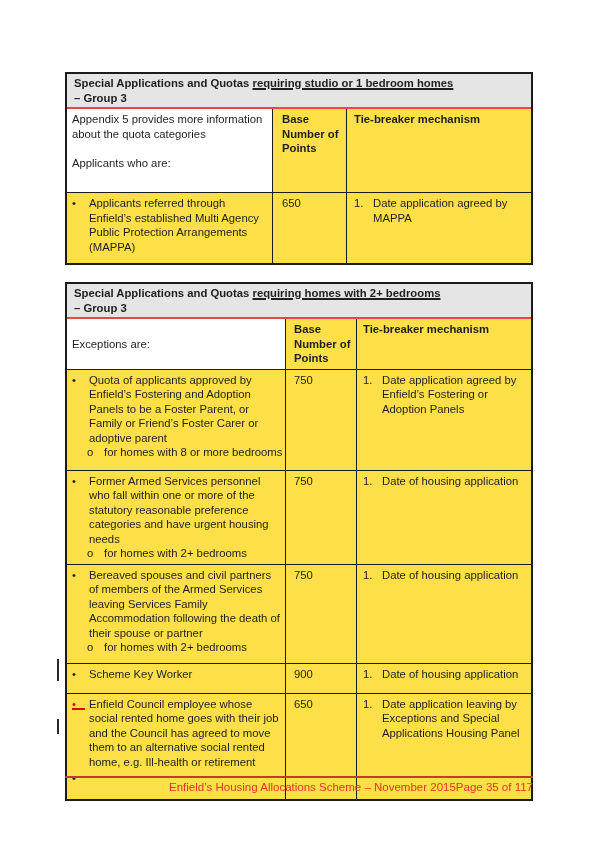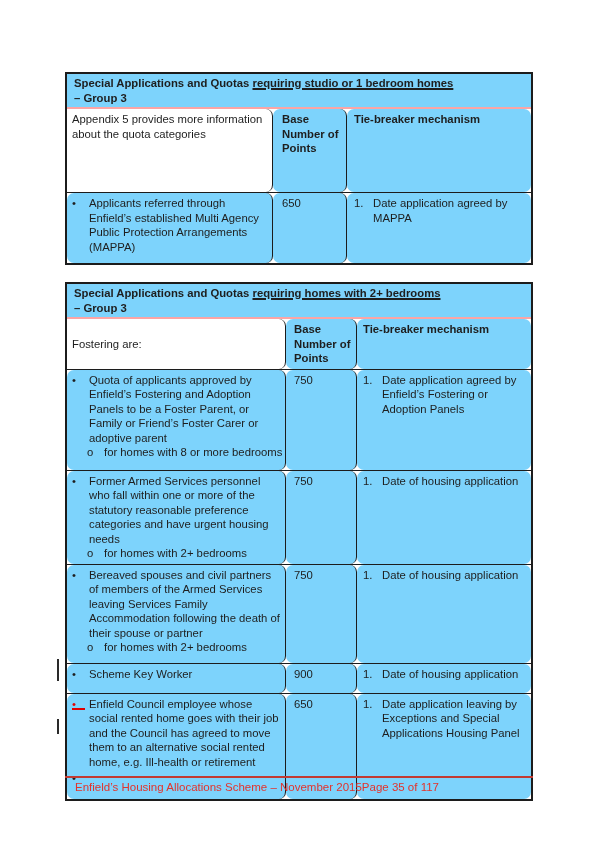--- a/index.html
+++ b/index.html
@@ -5,28 +5,28 @@
   * { margin:0; padding:0; box-sizing:border-box; }
   html,body { background:#ffffff; }
   body { font-family:"Liberation Sans","DejaVu Sans",sans-serif; color:#1e1e1e; }
   .page {
     position:relative; width:601px; height:850px; background:#ffffff;
     outline:1px solid #e9e9e9; overflow:hidden;
     font-size:11.3px; line-height:14.5px;
   }
   .tbl { position:absolute; left:65px; width:468px; border:2px solid #1c1c1c; }
   .title-row {
-    background:#7dd3fc; border-bottom:2px solid #fca5a5;
+    background:#e5e5e5; border-bottom:2px solid #ef4444;
     font-weight:bold; padding:2px 0 2px 7px;
   }
   .title-row .u { text-decoration:underline; text-decoration-thickness:1.5px; }
   .row { display:flex; align-items:stretch; border-bottom:1px solid #1c1c1c; }
   .row:last-child { border-bottom:none; }
-  .cell { padding:3px 2px 3px 5px;border-radius:7px; }
-  .green { background:#7dd3fc; }
+  .cell { padding:3px 2px 3px 5px; }
+  .green { background:#fde047; }
   .white { background:#ffffff; }
   .bold { font-weight:bold; }
   
   .t1 .c1 { width:206px; border-right:1px solid #1c1c1c; }
   .t1 .c2 { width:74px;  border-right:1px solid #1c1c1c; padding-left:9px; }
   .t1 .c3 { flex:1; padding-left:7px; }
   
   .t2 .c1 { width:219px; border-right:1px solid #1c1c1c; }
   .t2 .c2 { width:71px;  border-right:1px solid #1c1c1c; padding-left:8px; }
   .t2 .c3 { flex:1; padding-left:6px; }
@@ -34,38 +34,39 @@
   .marker { flex:none; width:17px; }
   .marker.num { width:19px; }
   .marker.red { color:#e00000; border-bottom:2px solid #e00000; width:13px; margin-right:4px; height:13px; }
   .sub { margin-left:15px; }
   .para-gap { margin-bottom:14.5px; }
   .vcenter { display:flex; align-items:center; }
   .change-bar { position:absolute; width:2px; background:#2a2a2a; left:57px; }
   .footer-line { position:absolute; left:65px; width:468px; height:2px; background:#c23a32; top:776px; }
   .footer-row {
     position:absolute; left:65px; width:468px; top:780px;
-    display:flex; justify-content:flex-start;
+    display:flex; justify-content:flex-end;
     color:#e3332c; font-size:11.5px;
   }
   .footer-row .l { margin-left:10px; }
 </style>
 </head>
 <body>
 
 <div class="page">
 
   <section class="tbl t1" style="top:72px;">
     <div class="title-row">
       <span>Special Applications and Quotas </span><span class="u">requiring studio or 1 bedroom homes</span>
       <div>– Group 3</div>
     </div>
     <div class="row" style="min-height:84px;">
       <div class="cell c1 white">
         <div class="para-gap">Appendix 5 provides more information about the quota categories</div>
+        <div>Applicants who are:</div>
       </div>
       <div class="cell c2 green bold">Base Number of Points</div>
       <div class="cell c3 green bold">Tie-breaker mechanism</div>
     </div>
     <div class="row" style="min-height:70px;">
       <div class="cell c1 green">
         <div class="li">
           <span class="marker">•</span>
           <span>Applicants referred through Enfield’s established Multi Agency Public Protection Arrangements (MAPPA)</span>
         </div>
@@ -79,21 +80,21 @@
       </div>
     </div>
   </section>
 
   <section class="tbl t2" style="top:282px;">
     <div class="title-row">
       <span>Special Applications and Quotas </span><span class="u">requiring homes with 2+ bedrooms</span>
       <div>– Group 3</div>
     </div>
     <div class="row" style="min-height:42px;">
-      <div class="cell c1 white vcenter">Fostering are:</div>
+      <div class="cell c1 white vcenter">Exceptions are:</div>
       <div class="cell c2 green bold">Base Number of Points</div>
       <div class="cell c3 green bold">Tie-breaker mechanism</div>
     </div>
 
     <div class="row" style="min-height:101px;">
       <div class="cell c1 green">
         <div class="li">
           <span class="marker">•</span>
           <span>Quota of applicants approved by Enfield’s Fostering and Adoption Panels to be a Foster Parent, or Family or Friend’s Foster Carer or adoptive parent</span>
         </div>

